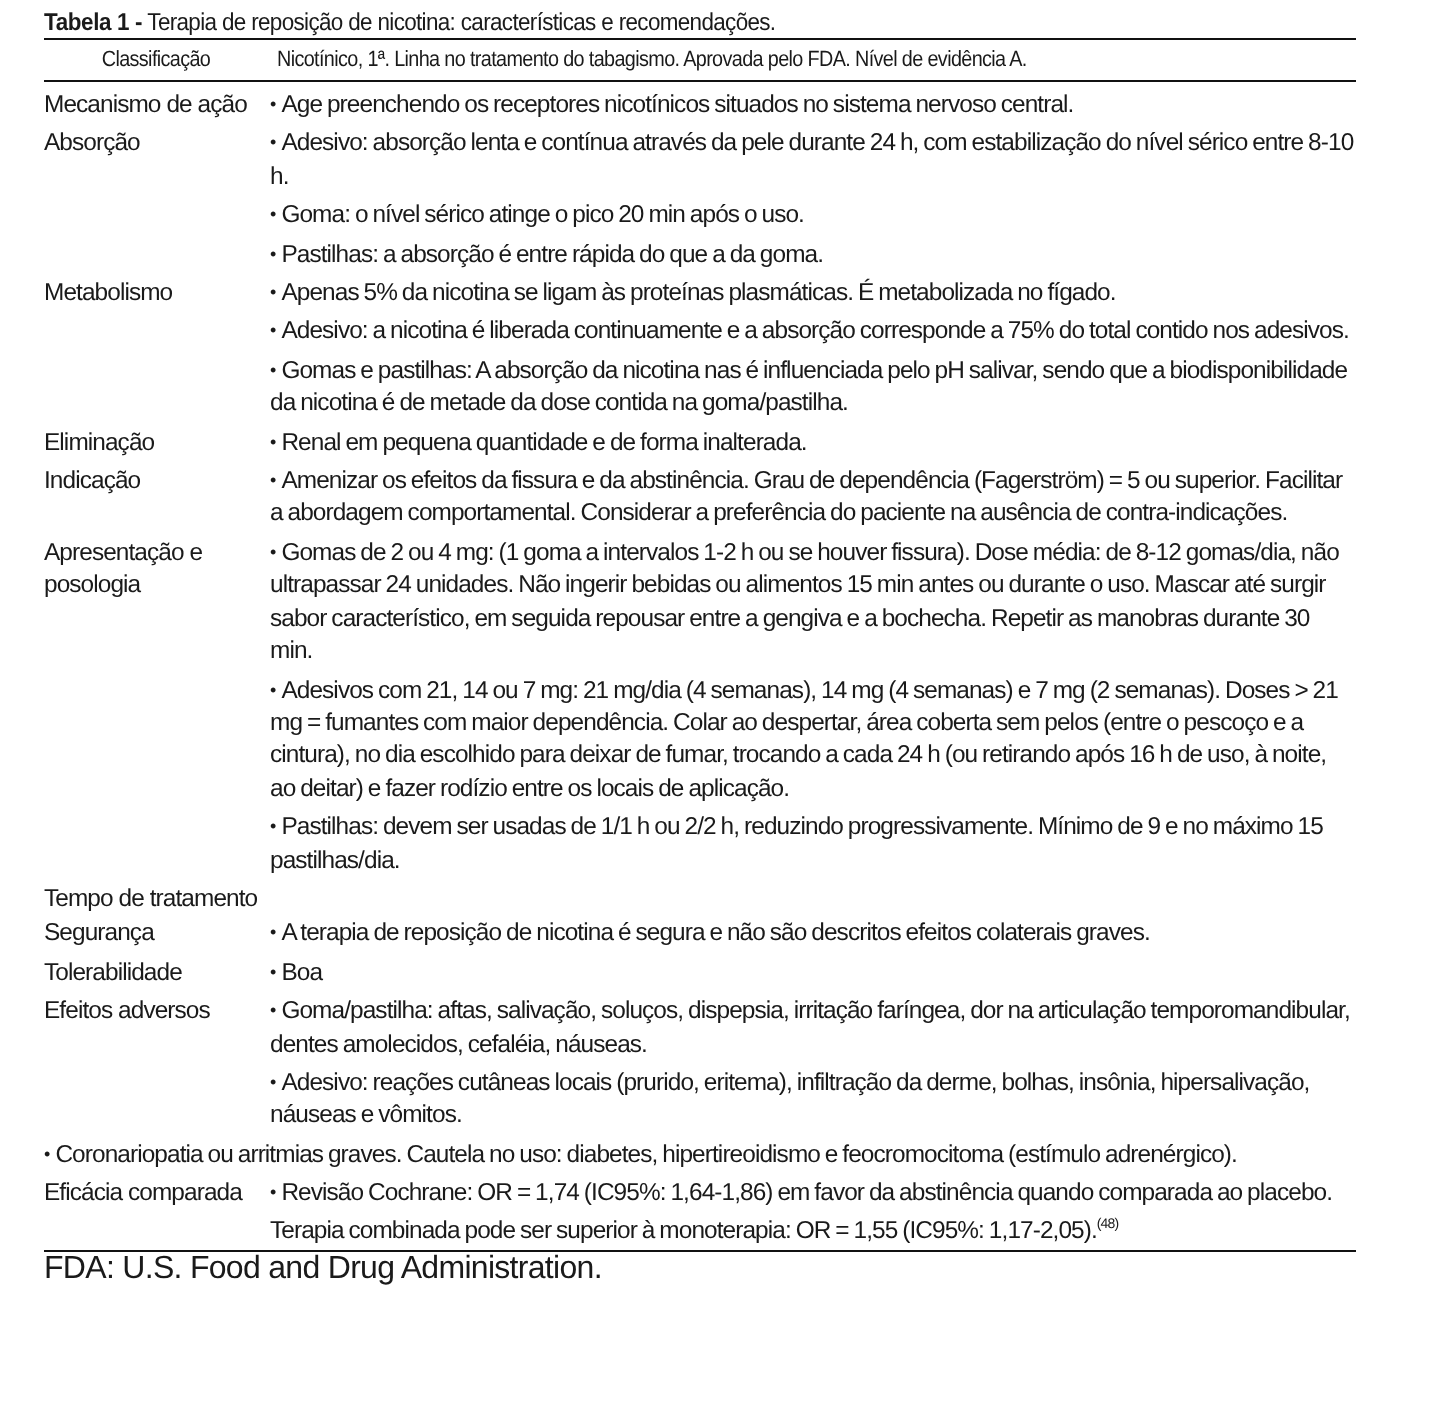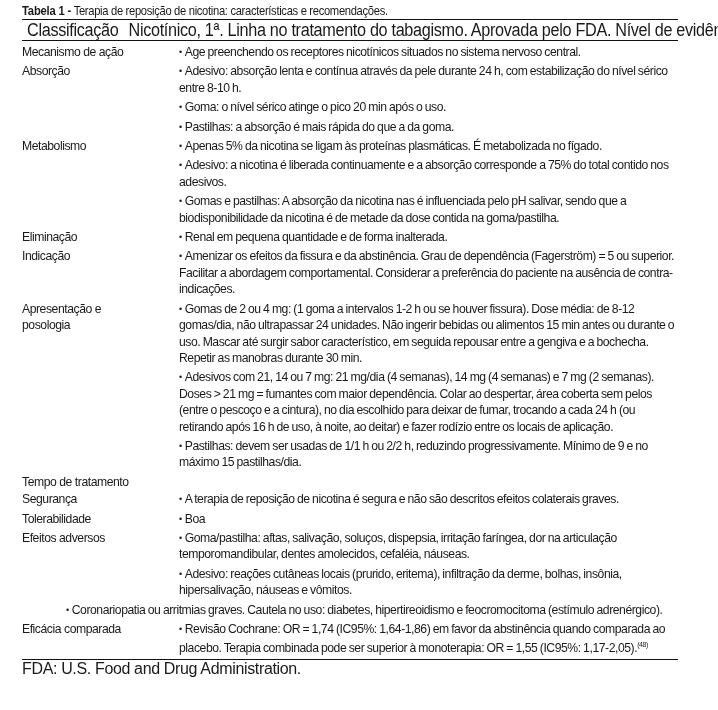--- a/index.html
+++ b/index.html
@@ -10,34 +10,34 @@
     }
     .page { position: relative; padding: 3px 0 0 22px; width: 656px; }
     .caption {
       font-size: 12.2px; letter-spacing: -0.35px; line-height: 16px;
       transform: scaleX(0.92); transform-origin: left center; white-space: nowrap;
     }
     .caption .label { font-weight: bold; letter-spacing: -0.2px; }
     .rule { height: 0; border-top: 1.4px solid #111; width: 656px; }
     .hdr {
       display: flex; height: 20px; align-items: center;
-      font-size: 18px; letter-spacing: -0.35px;
+      font-size: 11px; letter-spacing: -0.35px;
     }
     .hdr .c1 { width: 112px; text-align: center; transform: scaleX(0.9); }
     .hdr .c2 { flex: 1; padding-left: 5px; white-space: nowrap; transform: scaleX(0.9); transform-origin: left center; }
     .rows { padding-top: 2px; }
     .row { display: flex; }
     .row .c1 {
       width: 113px; flex: 0 0 113px; font-size: 12.2px; line-height: 16.4px;
       letter-spacing: -0.45px; padding-top: 1px;
     }
     .row .c2 { flex: 1; }
     .item {
       font-size: 12.2px; line-height: 16.4px; letter-spacing: -0.45px;
-      padding: 1px 0 2px 0; word-spacing: -0.5px; margin-left: 44px;
+      padding: 1px 0 2px 0; word-spacing: -0.5px;
     }
     .bullet { display: inline-block; margin-right: 3px; font-size: 9px; vertical-align: 1px; }
     .sup { font-size: 7px; vertical-align: 5px; }
     .footnote {
       font-size: 16px; letter-spacing: -0.35px; line-height: 16px; padding-top: 1px;
     }
   </style>
 </head>
 <body>
 
@@ -57,21 +57,21 @@
         <div class="c1">Mecanismo de ação</div>
         <div class="c2">
           <div class="item"><span class="bullet">•</span><span>Age preenchendo os receptores nicotínicos situados no sistema nervoso central.</span></div>
         </div>
       </div>
       <div class="row">
         <div class="c1">Absorção</div>
         <div class="c2">
           <div class="item"><span class="bullet">•</span><span>Adesivo: absorção lenta e contínua através da pele durante 24 h, com estabilização do nível sérico entre 8-10 h.</span></div>
           <div class="item"><span class="bullet">•</span><span>Goma: o nível sérico atinge o pico 20 min após o uso.</span></div>
-          <div class="item"><span class="bullet">•</span><span>Pastilhas: a absorção é mais rápida do que a da goma.</span></div>
+          <div class="item"><span class="bullet">•</span><span>Pastilhas: a absorção é entre rápida do que a da goma.</span></div>
         </div>
       </div>
       <div class="row">
         <div class="c1">Metabolismo</div>
         <div class="c2">
           <div class="item"><span class="bullet">•</span><span>Apenas 5% da nicotina se ligam às proteínas plasmáticas. É metabolizada no fígado.</span></div>
           <div class="item"><span class="bullet">•</span><span>Adesivo: a nicotina é liberada continuamente e a absorção corresponde a 75% do total contido nos adesivos.</span></div>
           <div class="item"><span class="bullet">•</span><span>Gomas e pastilhas: A absorção da nicotina nas é influenciada pelo pH salivar, sendo que a biodisponibilidade da nicotina é de metade da dose contida na goma/pastilha.</span></div>
         </div>
       </div>

